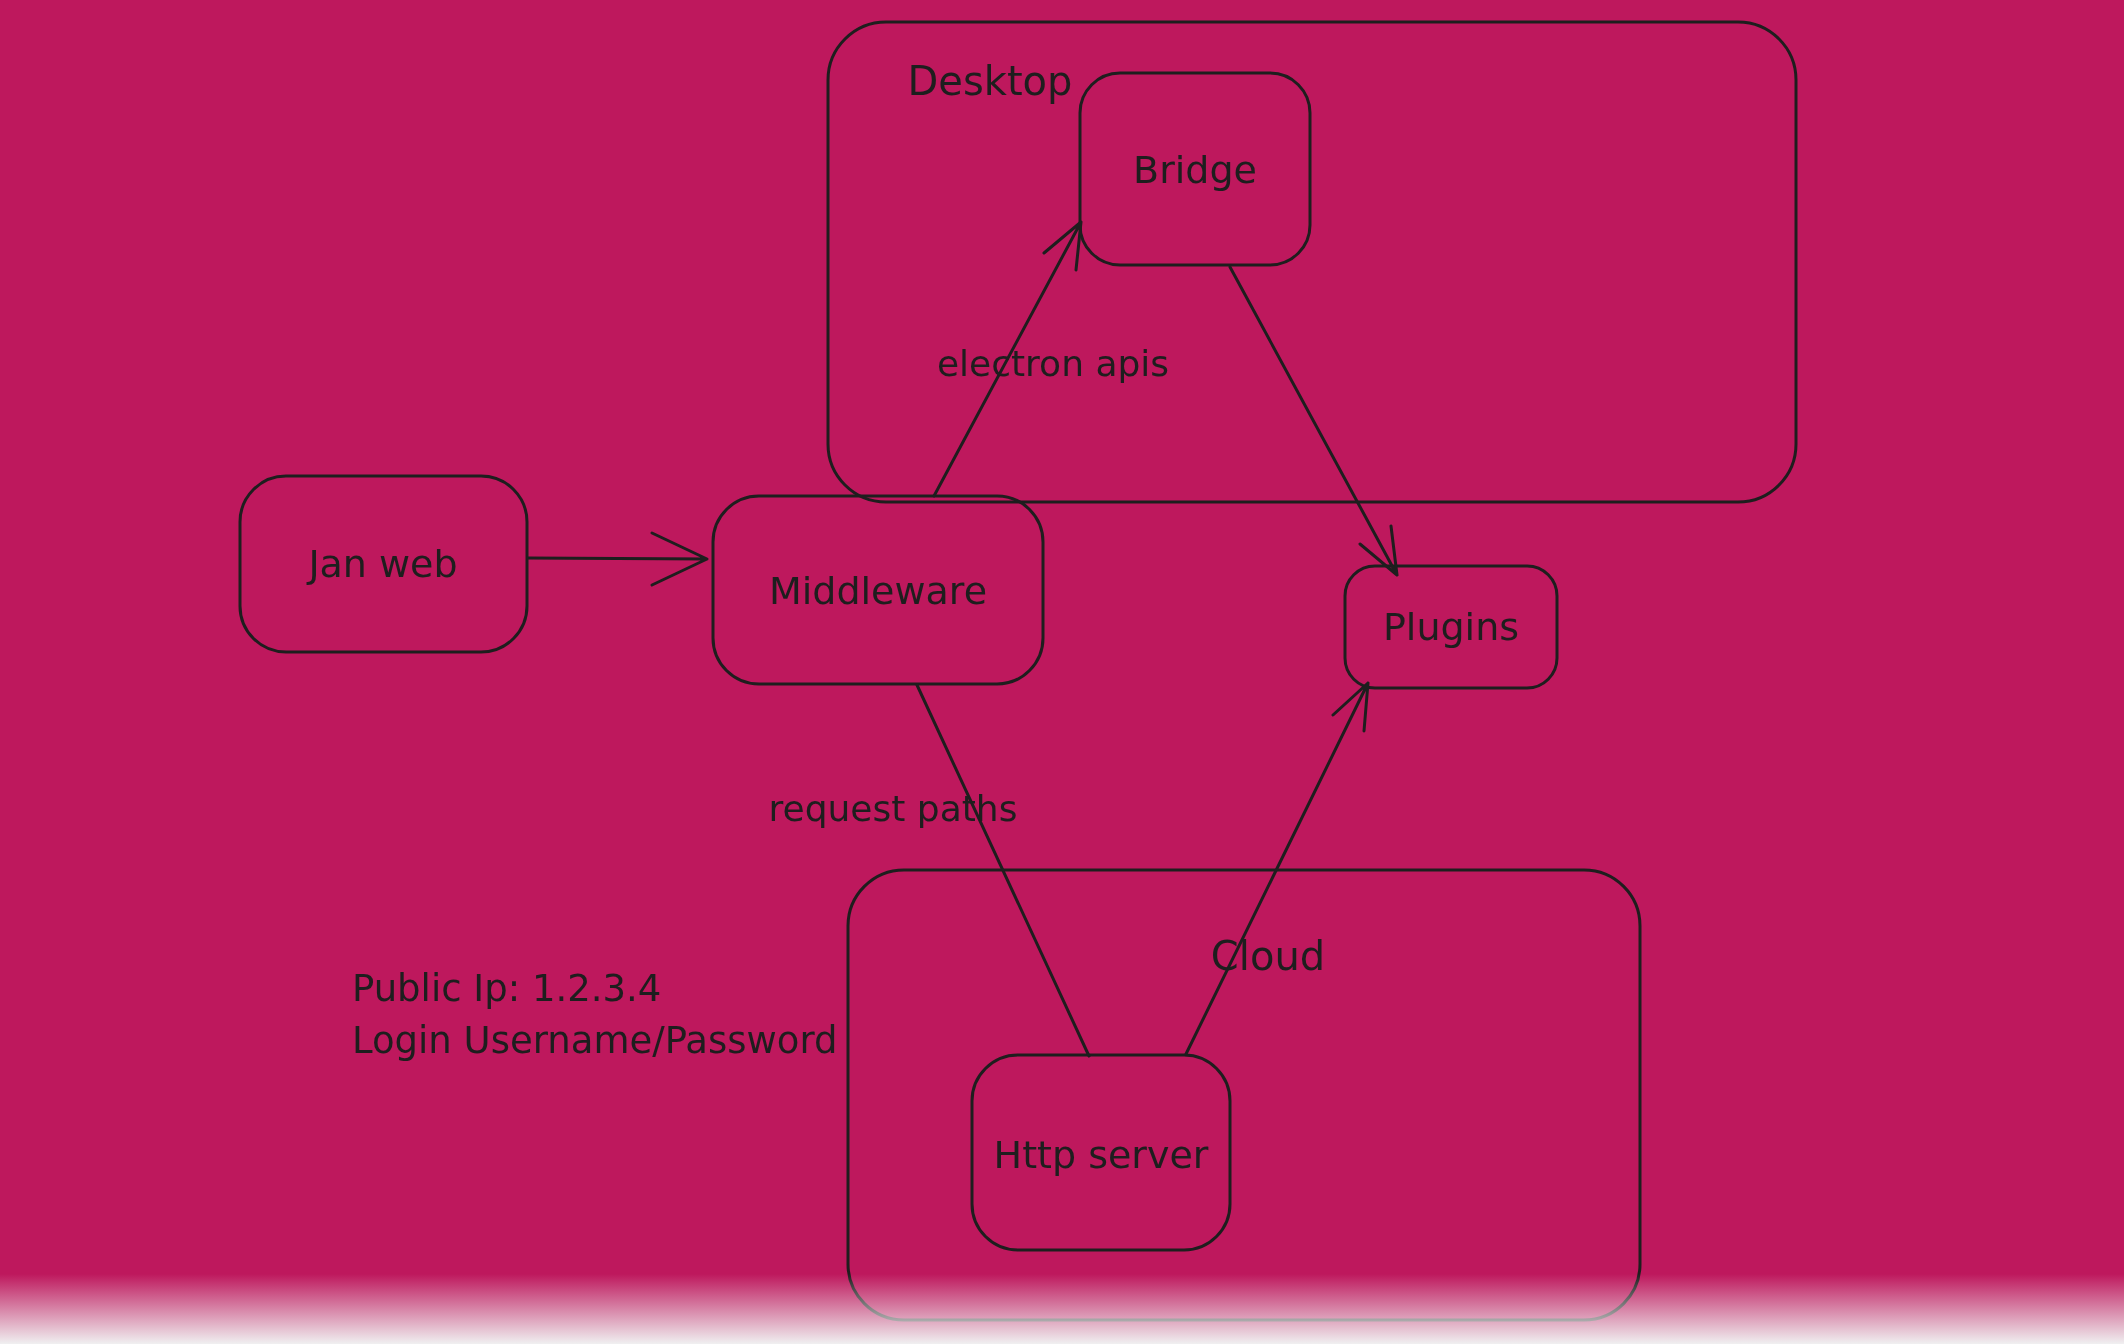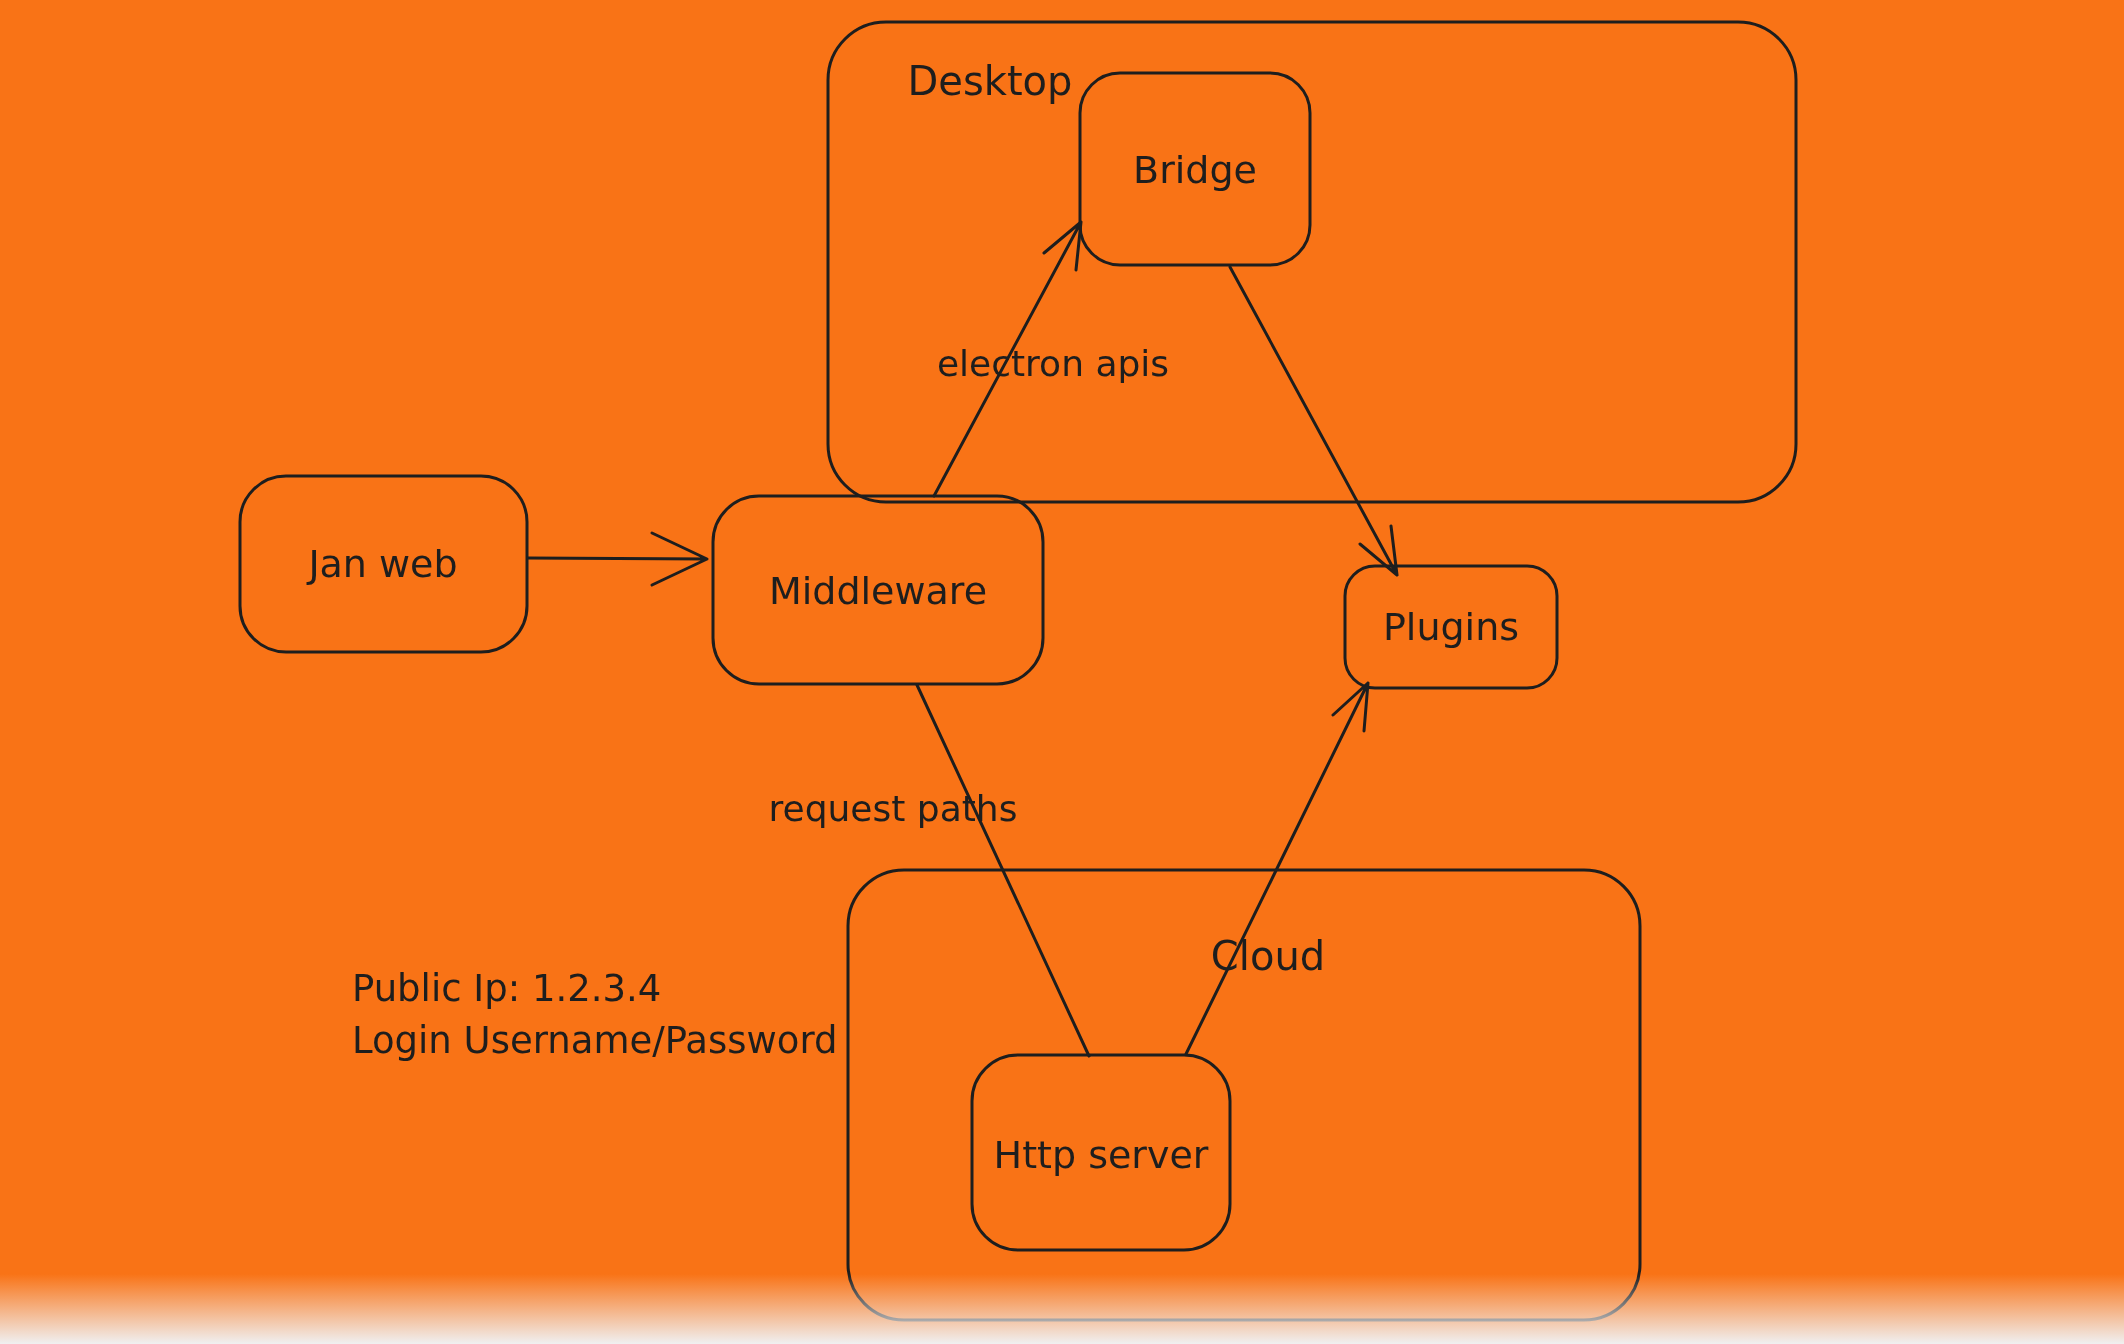--- a/index.html
+++ b/index.html
@@ -8,21 +8,21 @@
     background: #ffffff;
     width: 2124px;
     height: 1344px;
     overflow: hidden;
     font-family: "DejaVu Sans", sans-serif;
   }
   .canvas-wrap {
     position: relative;
     width: 2124px;
     height: 1344px;
-    background: #f97316;
+    background: #be185d;
   }
   svg { display: block; }
   .shapes {
     fill: none;
     stroke-width: 3;
     stroke-linecap: round;
     stroke-linejoin: round;
   }
   .labels text {
     font-family: "DejaVu Sans", sans-serif;

